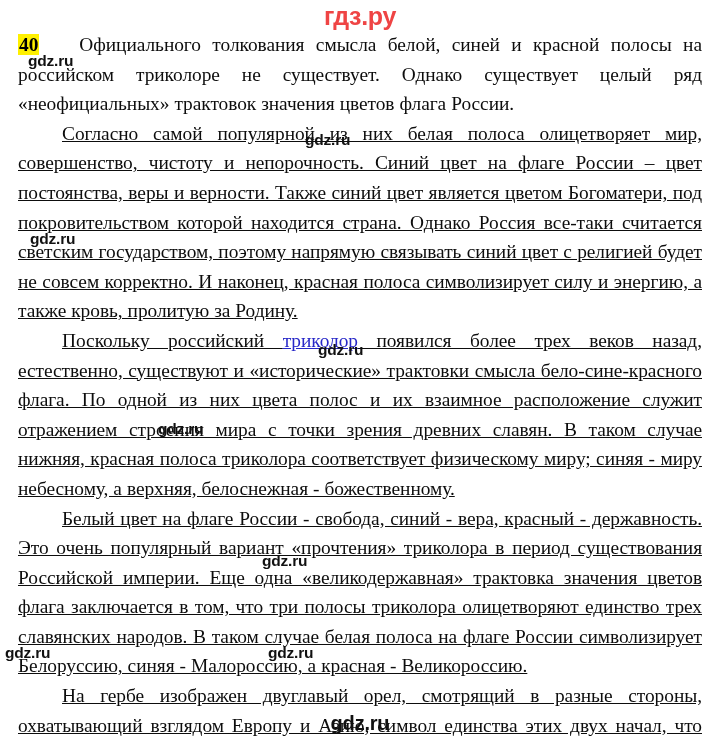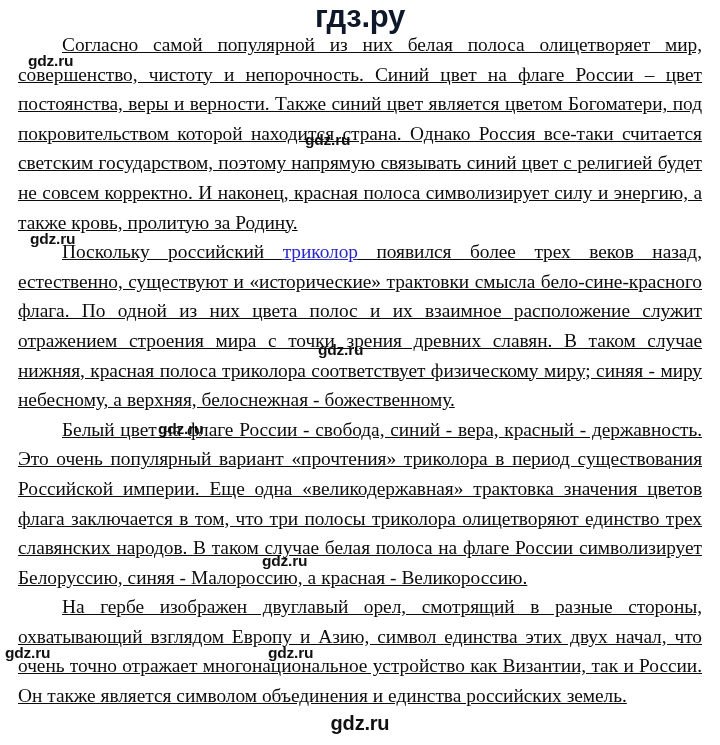--- a/index.html
+++ b/index.html
@@ -23,23 +23,23 @@
     height: 30px;
     display: flex;
     align-items: center;
     justify-content: center;
     padding-top: 2px;
     box-sizing: border-box;
   }
   .site-header .logo {
     font-family: "Liberation Sans", "DejaVu Sans", sans-serif;
     font-weight: bold;
-    font-size: 31px;
+    font-size: 25px;
     letter-spacing: -0.3px;
-    color: #0f172a;
+    color: #ef4444;
     line-height: 1;
     user-select: none;
   }
 
   
   .doc {
     position: relative;
     padding: 0 18px 0 18px;
     box-sizing: border-box;
     width: 720px;
@@ -110,20 +110,21 @@
 </style>
 </head>
 <body>
 
 <div class="site-header">
   <span class="logo">гдз.ру</span>
 </div>
 
 <div class="doc">
 
+  <p class="para first"><span class="task-number" style="background: rgb(255, 240, 0);">40</span><span class="after-number"></span><span>Официального толкования смысла белой, синей и красной полосы на российском триколоре не существует. Однако существует целый ряд «неофициальных» трактовок значения цветов флага России.</span></p>
 
   <p class="para indent"><span>Согласно самой популярной из них белая полоса олицетворяет мир, совершенство, чистоту и непорочность. Синий цвет на флаге России  –  цвет постоянства, веры и верности. Также синий цвет является цветом Богоматери, под покровительством которой находится страна. Однако Россия все-таки считается светским государством, поэтому напрямую связывать синий цвет с религией будет не совсем корректно. И наконец, красная полоса символизирует силу и энергию, а также кровь, пролитую за Родину.</span></p>
 
   <p class="para indent"><span>Поскольку российский </span><a class="inline-link" href="#" style="color: rgb(39, 39, 200);">триколор</a><span> появился более трех веков назад, естественно, существуют и «исторические» трактовки смысла бело-сине-красного флага. По одной из них цвета полос и их взаимное расположение служит отражением строения мира с точки зрения древних славян. В таком случае нижняя, красная полоса триколора соответствует физическому миру; синяя - миру небесному, а верхняя, белоснежная - божественному.</span></p>
 
   <p class="para indent"><span>Белый цвет на флаге России - свобода, синий - вера, красный - державность. Это очень популярный вариант «прочтения» триколора в период существования Российской империи. Еще одна «великодержавная» трактовка значения цветов флага заключается в том, что три полосы триколора олицетворяют единство трех славянских народов. В таком случае белая полоса на флаге России символизирует Белоруссию, синяя - Малороссию, а красная - Великороссию.</span></p>
 
   <p class="para indent"><span>На гербе изображен двуглавый орел, смотрящий в разные стороны, охватывающий взглядом Европу и Азию, символ единства этих двух начал, что очень точно отражает многонациональное устройство как Византии, так и России. Он также является символом объединения и единства российских земель.</span></p>
 
 </div>

